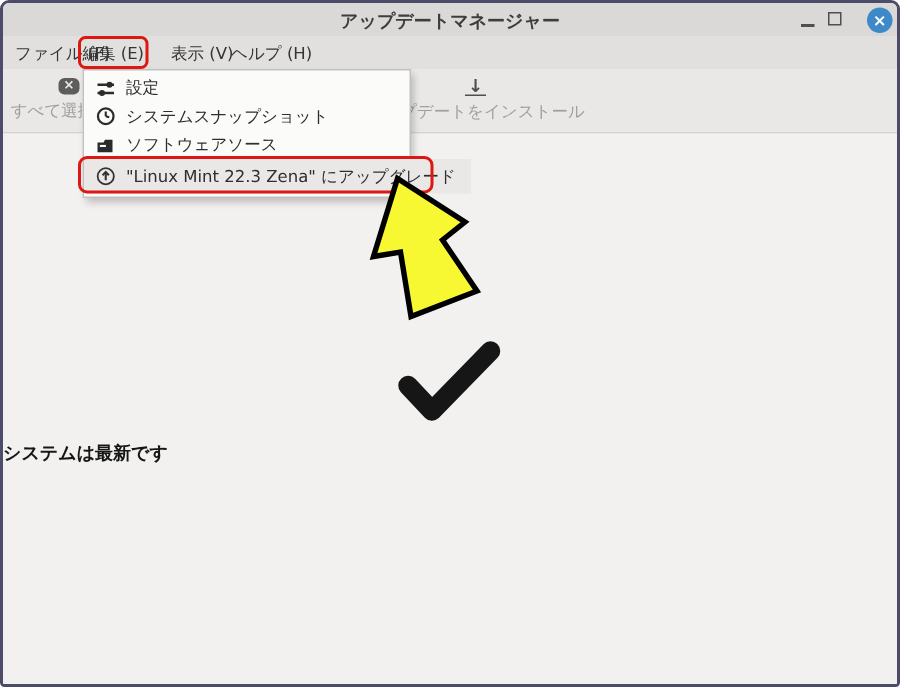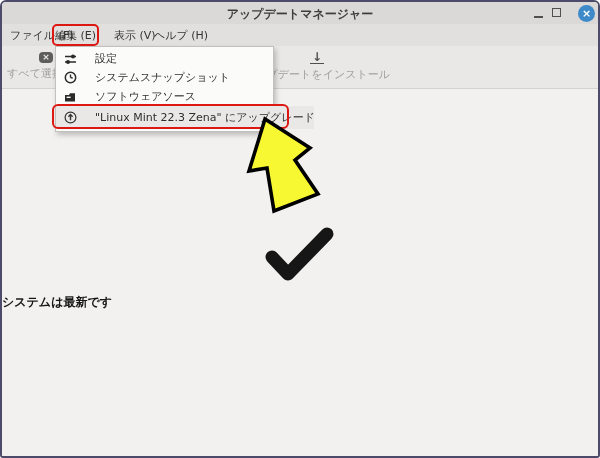--- a/index.html
+++ b/index.html
@@ -61,21 +61,21 @@
     border-bottom:1.5px solid #4f4f4d;padding:0 2px 1px 2px;
   }
   
   .menu-panel{
     position:absolute;left:53px;top:44px;width:219px;height:86px;
     background:#fbfbfa;border:1px solid #c2c1bf;box-sizing:border-box;
     box-shadow:2px 3px 5px rgba(0,0,0,0.22);z-index:10;
   }
   .menu-item{
     position:absolute;left:0;width:258px;height:19px;
-    display:flex;align-items:center;gap:18px;padding-left:7px;box-sizing:border-box;
+    display:flex;align-items:center;gap:7px;padding-left:7px;box-sizing:border-box;
   }
   .menu-item .mi-label{font-size:11px;color:#2e2e2e;white-space:nowrap;}
   .menu-item.highlight{background:#e9e8e6;height:23px;}
   .mi-icon{width:14px;height:14px;flex:0 0 14px;display:flex;align-items:center;justify-content:center;}
   
   .main-area{
     position:absolute;left:0;top:87px;width:596px;height:367px;background:#f2f1ef;
   }
   .status-text{
     position:absolute;left:0;right:0;top:292px;

